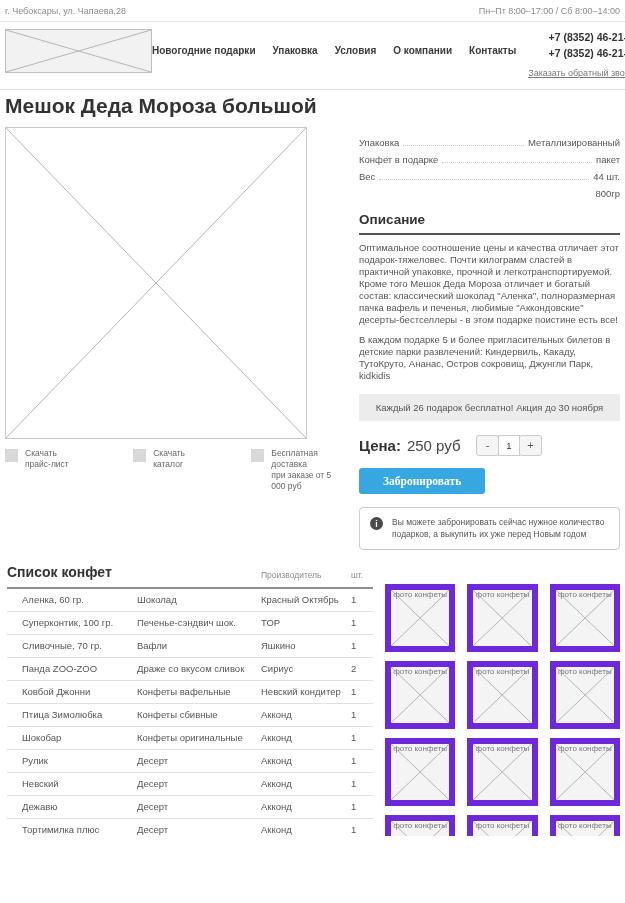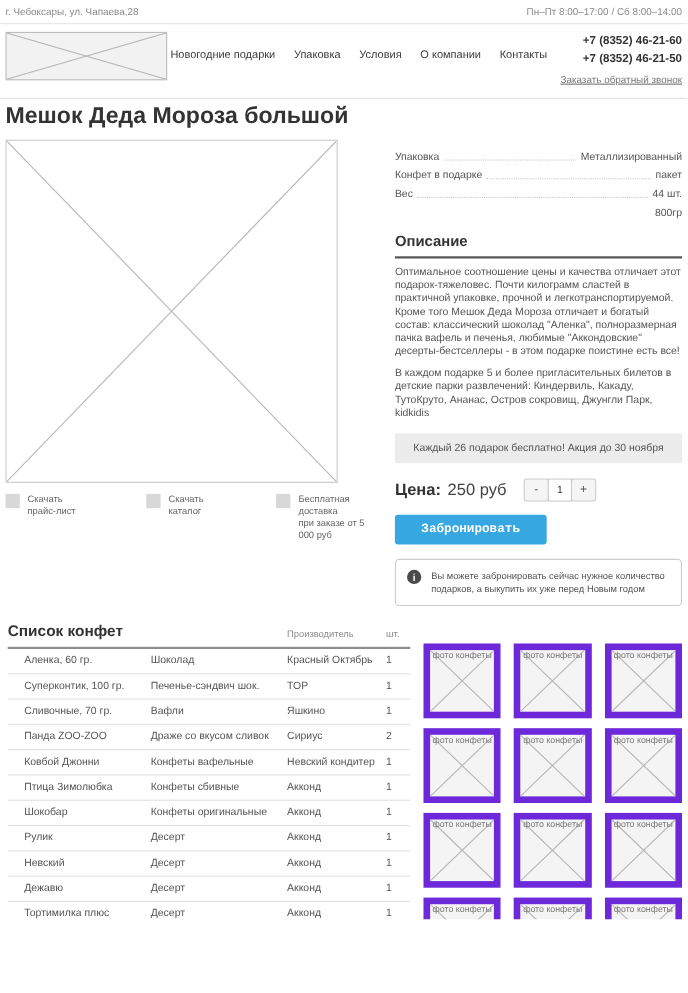--- a/index.html
+++ b/index.html
@@ -10,21 +10,21 @@
   
   .topbar { display:flex; justify-content:space-between; padding:6px 5px 5px 5px;
             font-size:9px; color:#8a8a8a; border-bottom:1px solid #e6e6e6; }
 
   
   .header { display:flex; align-items:flex-start; padding:7px 5px 9px 5px; border-bottom:1px solid #e2e2e2; }
   .logo { width:147px; height:44px; position:relative; background:#f2f2f2; border:1px solid #bdbdbd; flex:none; cursor:pointer; }
   .cross { position:absolute; inset:0; width:100%; height:100%; display:block; }
   .cross line { stroke:#b5b5b5; stroke-width:1; vector-effect:non-scaling-stroke; }
   .nav { display:flex; gap:17px; margin:16px 12px 0 auto; }
-  .nav a { font-size:10px; font-weight:normal; color:#3a3a3a; text-decoration:none; white-space:nowrap; cursor:pointer; }
+  .nav a { font-size:10px; font-weight:bold; color:#3a3a3a; text-decoration:none; white-space:nowrap; cursor:pointer; }
   .header-right { text-align:right; flex:none; }
   .phone { font-size:10.5px; font-weight:bold; color:#333; line-height:1.55; }
   .callback { font-size:9px; color:#777; text-decoration:underline; display:inline-block; margin-top:4px; cursor:pointer; }
 
   .breadcrumb { font-size:8px; color:#9a9a9a; margin:9px 5px 0 5px; }
   h1 { font-size:21px; margin:4px 5px 0 5px; color:#333; font-weight:bold; }
 
   .main { display:flex; padding:0 5px; margin-top:9px; }
   .left-col { width:340px; flex:none; }
   .image-ph { width:302px; height:312px; border:1px solid #c9c9c9; background:#fff; position:relative; }
@@ -49,21 +49,21 @@
   .price-row { display:flex; align-items:center; margin-top:14px; }
   .price-label { font-size:15px; font-weight:bold; color:#333; }
   .price-value { font-size:15px; color:#444; margin-left:6px; }
   .stepper { display:flex; margin-left:auto; margin-right:78px; }
   .step-btn { width:23px; height:21px; font-size:11px; color:#555; background:#f5f5f5;
               border:1px solid #ccc; border-radius:3px; padding:0; cursor:pointer; font-family:inherit; line-height:1; }
   .qty-input { width:22px; height:21px; border:1px solid #ccc; text-align:center; font-size:9.5px;
                color:#333; margin:0 -1px; position:relative; z-index:1; padding:0; font-family:inherit; }
 
   .btn-reserve { margin-top:12px; background:#36a7e0; color:#fff; font-weight:bold; font-size:11.5px;
-                 border:none; border-radius:3px; padding:7px 24px; cursor:pointer; font-family:Liberation Mono, monospace; }
+                 border:none; border-radius:3px; padding:7px 24px; cursor:pointer; font-family:Liberation Serif, serif; }
 
   .info-box { margin-top:13px; border:1px solid #ccc; border-radius:4px; padding:9px 10px;
               display:flex; gap:9px; align-items:flex-start; }
   .info-icon { width:13px; height:13px; border-radius:50%; background:#4a4a4a; color:#fff; font-size:9px;
                font-weight:bold; display:flex; align-items:center; justify-content:center; flex:none; }
   .info-text { font-size:8.5px; color:#555; line-height:1.35; }
 
   
   .candy-section { display:flex; padding:0 5px; margin-top:14px; }
   .table-col { width:366px; flex:none; margin-left:2px; }

